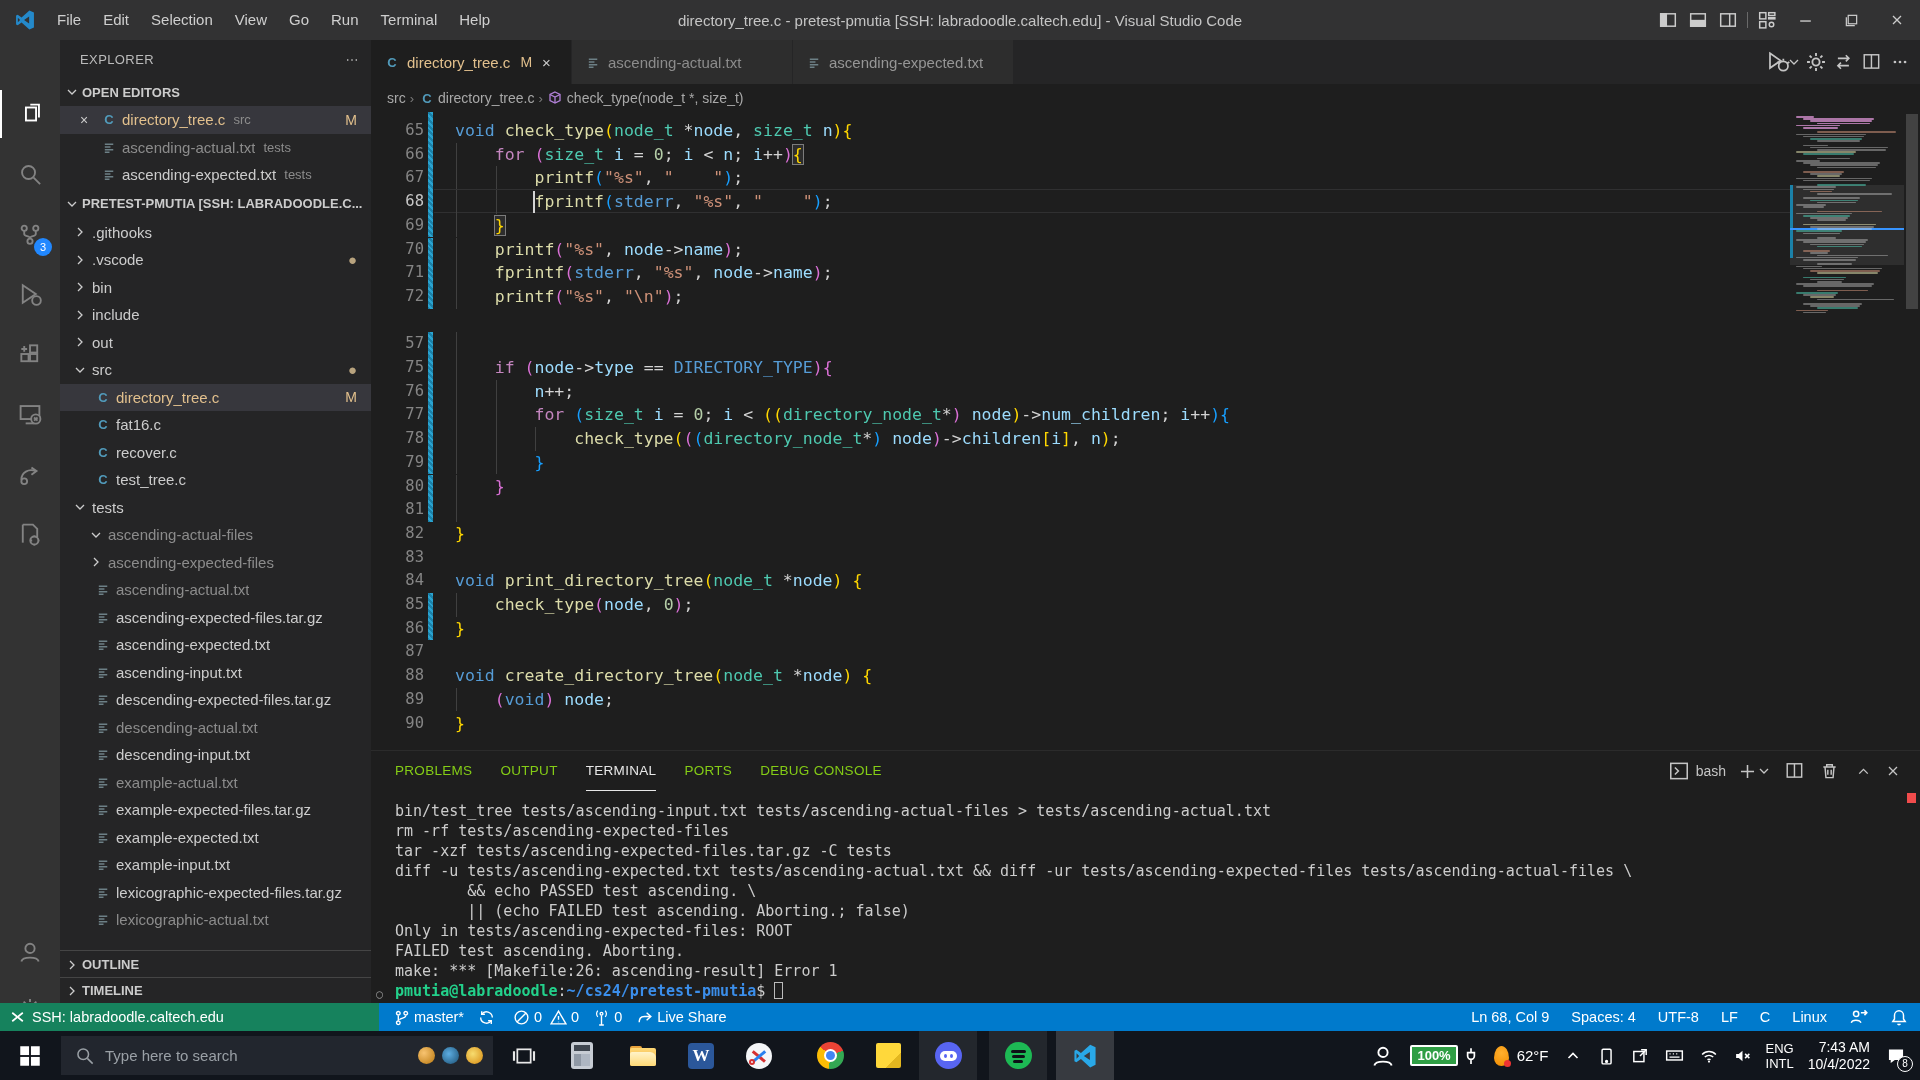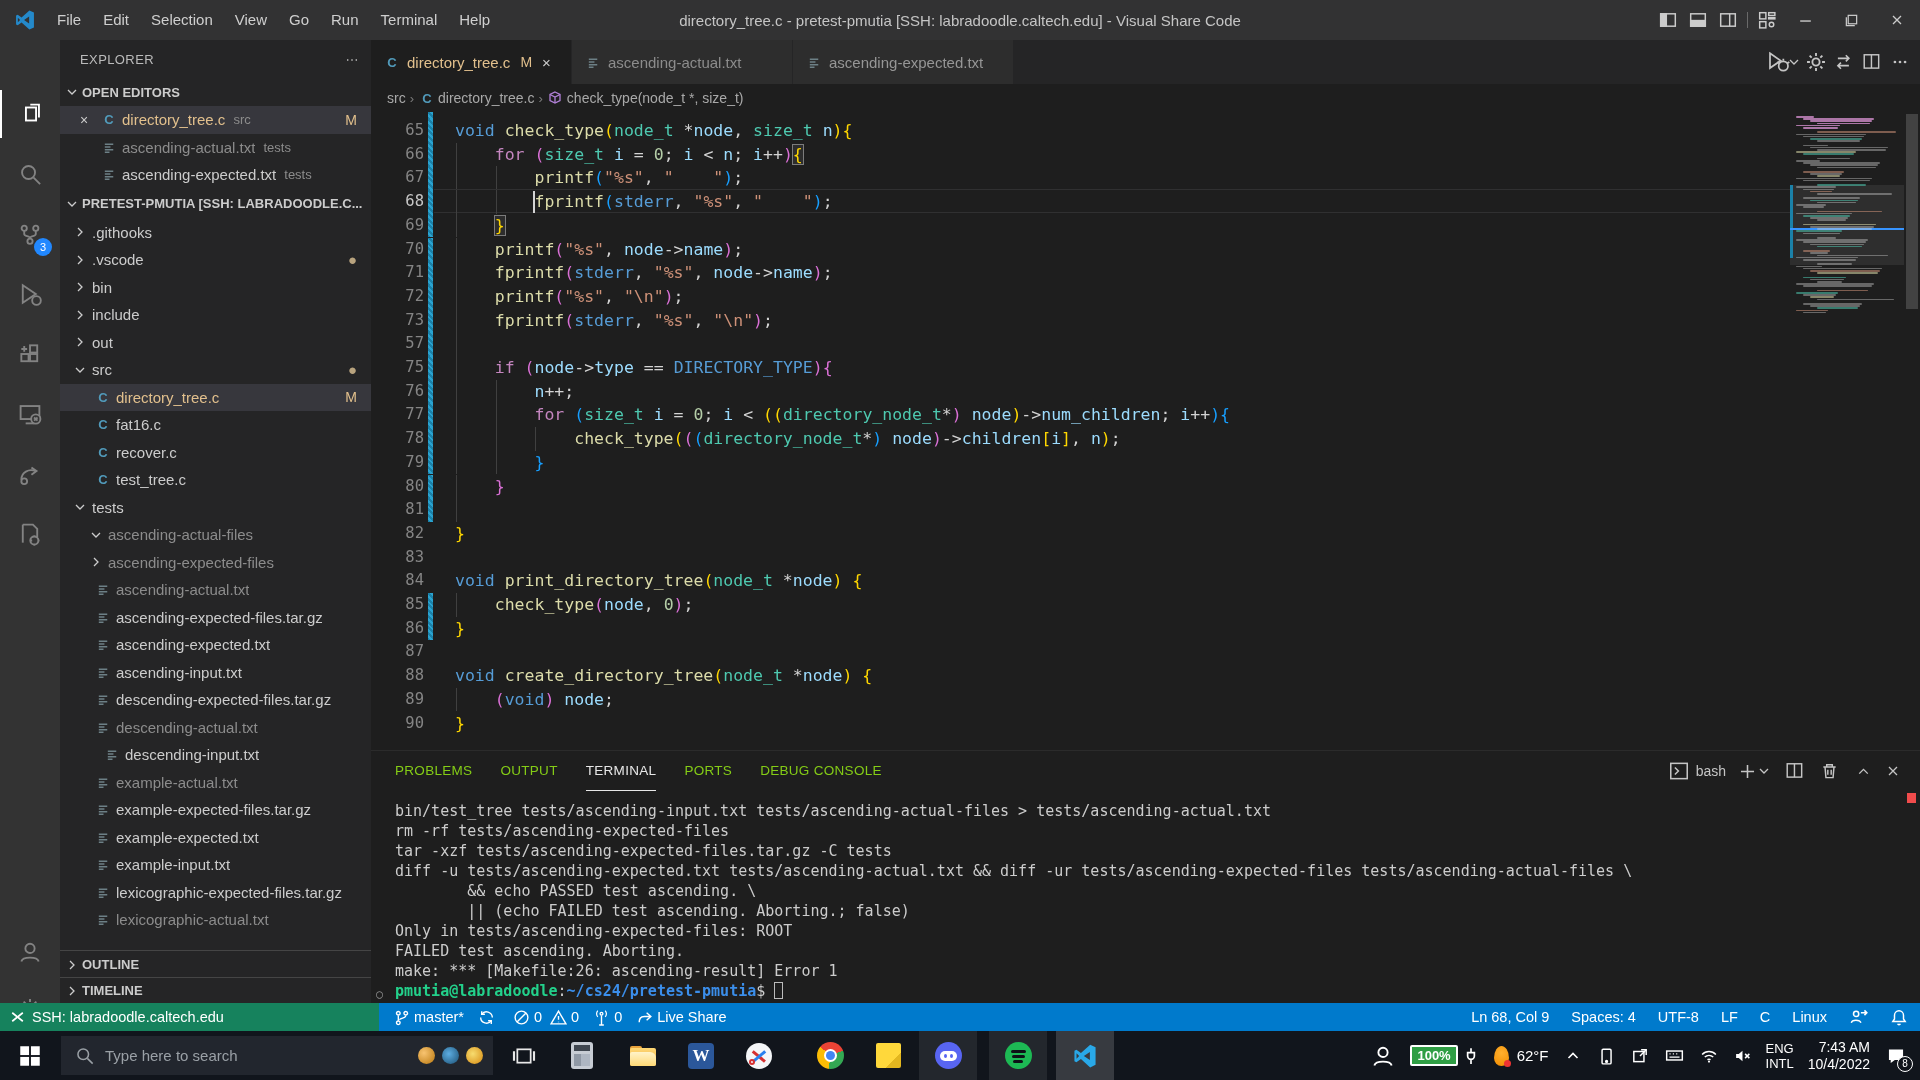--- a/index.html
+++ b/index.html
@@ -127,21 +127,21 @@
     <div id="menubar" style="display: flex;">
         <div class="menu-item">File</div>
         <div class="menu-item">Edit</div>
         <div class="menu-item">Selection</div>
         <div class="menu-item">View</div>
         <div class="menu-item">Go</div>
         <div class="menu-item">Run</div>
         <div class="menu-item">Terminal</div>
         <div class="menu-item">Help</div>
       </div>
-    <div id="win-title">directory_tree.c - pretest-pmutia [SSH: labradoodle.caltech.edu] - Visual Share Code</div>
+    <div id="win-title">directory_tree.c - pretest-pmutia [SSH: labradoodle.caltech.edu] - Visual Studio Code</div>
     <div id="tb-right">
         <div class="tb-ic">
           <svg width="18" height="18" viewBox="0 0 16 16" fill="none" stroke="currentColor" stroke-width="1.3" xmlns="http://www.w3.org/2000/svg">
             <rect x="1.5" y="2.5" width="13" height="11"></rect>
             <rect x="1.5" y="2.5" width="5" height="11" fill="currentColor"></rect>
           </svg>
         </div>
   <div class="tb-ic">
           <svg width="18" height="18" viewBox="0 0 16 16" fill="none" stroke="currentColor" stroke-width="1.3" xmlns="http://www.w3.org/2000/svg">
             <rect x="1.5" y="2.5" width="13" height="11"></rect>
@@ -436,21 +436,21 @@
           <span class="lbl  " style="margin-left:4px">descending-expected-files.tar.gz</span>
         </div>
         <div class="row " style="padding-left:34px">
           <span class="txticon">
             <svg width="15" height="15" viewBox="0 0 16 16" fill="none" stroke="currentColor" stroke-width="1.3" xmlns="http://www.w3.org/2000/svg">
               <path d="M3 4.5h9M3 7.5h6M3 10.5h9M3 13h5" stroke-width="1.6"></path>
             </svg>
           </span>
           <span class="lbl dim " style="margin-left:4px">descending-actual.txt</span>
         </div>
-        <div class="row " style="padding-left:43px">
+        <div class="row " style="padding-left:34px">
           <span class="txticon">
             <svg width="15" height="15" viewBox="0 0 16 16" fill="none" stroke="currentColor" stroke-width="1.3" xmlns="http://www.w3.org/2000/svg">
               <path d="M3 4.5h9M3 7.5h6M3 10.5h9M3 13h5" stroke-width="1.6"></path>
             </svg>
           </span>
           <span class="lbl  " style="margin-left:4px">descending-input.txt</span>
         </div>
         <div class="row " style="padding-left:34px">
           <span class="txticon">
             <svg width="15" height="15" viewBox="0 0 16 16" fill="none" stroke="currentColor" stroke-width="1.3" xmlns="http://www.w3.org/2000/svg">
@@ -644,26 +644,20 @@
           <span class="num">71</span>
           <span class="git"></span>
           <span class="guide" style="left:85px"></span>
           <span class="code"><span class="tok-p ">    </span><span class="tok-f ">fprintf</span><span class="tok-b ">(</span><span class="tok-t ">stderr</span><span class="tok-p ">, </span><span class="tok-s ">"%s"</span><span class="tok-p ">, </span><span class="tok-v ">node</span><span class="tok-p ">-&gt;</span><span class="tok-v ">name</span><span class="tok-b ">)</span><span class="tok-p ">;</span></span>
         </div>
         <div class="cline " style="top:172.9px">
           <span class="num">72</span>
           <span class="git"></span>
           <span class="guide" style="left:85px"></span>
           <span class="code"><span class="tok-p ">    </span><span class="tok-f ">printf</span><span class="tok-b ">(</span><span class="tok-s ">"%s"</span><span class="tok-p ">, </span><span class="tok-s ">"\n"</span><span class="tok-b ">)</span><span class="tok-p ">;</span></span>
-        </div>
-        <div class="cline " style="top:196.6px">
-          <span class="num">73</span>
-          <span class="git"></span>
-          <span class="guide" style="left:85px"></span>
-          <span class="code"><span class="tok-p ">    </span><span class="tok-f ">fprintf</span><span class="tok-b ">(</span><span class="tok-t ">stderr</span><span class="tok-p ">, </span><span class="tok-s ">"%s"</span><span class="tok-p ">, </span><span class="tok-s ">"\n"</span><span class="tok-b ">)</span><span class="tok-p ">;</span></span>
         </div>
         <div class="cline " style="top:220.3px">
           <span class="num">57</span>
           <span class="git"></span>
           <span class="guide" style="left:85px"></span>
           <span class="code"></span>
         </div>
         <div class="cline " style="top:244px">
           <span class="num">75</span>
           <span class="git"></span>

